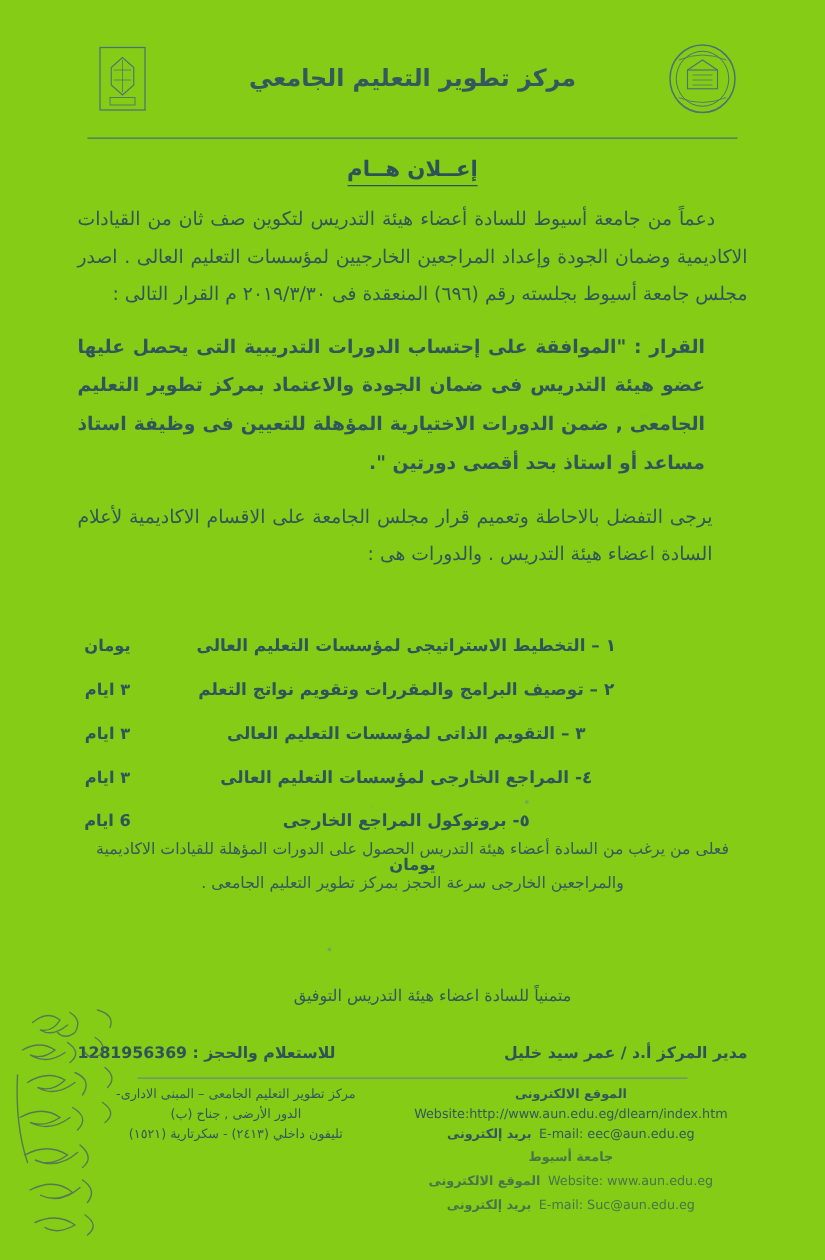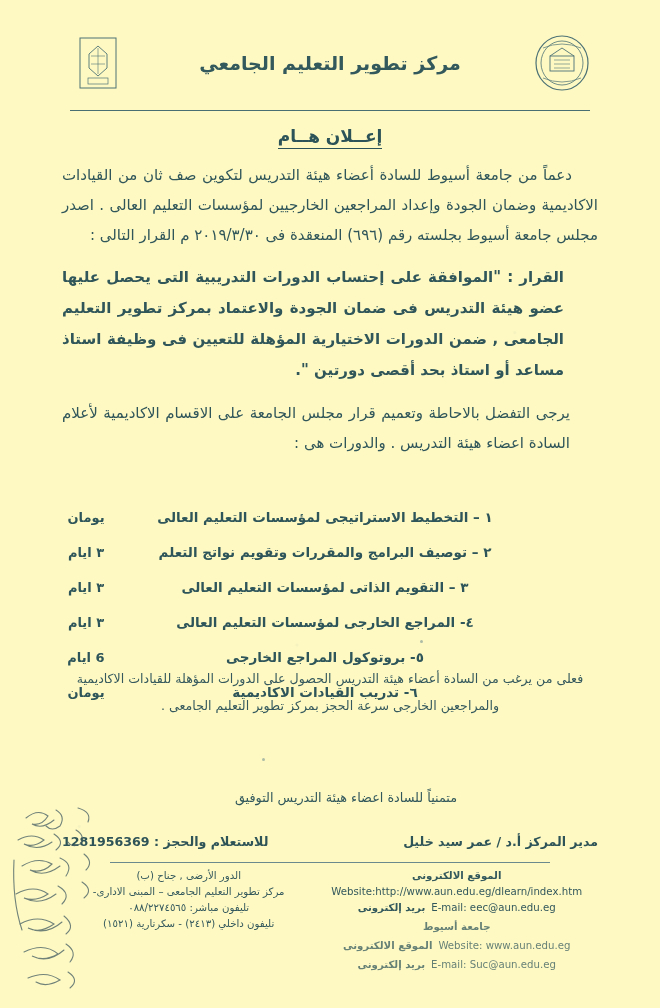--- a/index.html
+++ b/index.html
@@ -11,21 +11,21 @@
     width: 660px;
     height: 1008px;
     position: relative;
     font-family: "DejaVu Sans", "Liberation Sans", sans-serif;
     color: #2f4f52;
     overflow: hidden;
   }
   .page {
     position: absolute;
     inset: 0;
-    background: #fef9c3;
+    background: #84cc16;
   }
   
   .header {
     position: absolute;
     top: 28px;
     left: 70px;
     right: 70px;
     height: 70px;
     display: flex;
     align-items: center;
@@ -293,24 +293,20 @@
       <div class="course-dur">٣ ايام</div>
     </div>
     <div class="course-row">
       <div class="course-name">
         <span>٥-</span>
         <span>بروتوكول المراجع الخارجى</span>
       </div>
       <div class="course-dur">6 ايام</div>
     </div>
     <div class="course-row">
-      <div class="course-name">
-        <span>٦-</span>
-        <span>تدريب القيادات الاكاديمية</span>
-      </div>
       <div class="course-dur">يومان</div>
     </div>
   </div>
 
   <div class="after-list">فعلى من يرغب من السادة أعضاء هيئة التدريس الحصول على الدورات المؤهلة للقيادات الاكاديمية والمراجعين الخارجى سرعة الحجز بمركز تطوير التعليم الجامعى .</div>
 
   <div class="wish">متمنياً للسادة اعضاء هيئة التدريس التوفيق</div>
 
   <div class="sig-row">
     <div class="sig-left">مدير المركز   أ.د / عمر سيد خليل</div>
@@ -339,23 +335,22 @@
       <div class="f-line row2">
         <span class="f-val">Website:   www.aun.edu.eg</span>
         <span class="f-label">الموقع الالكترونى</span>
       </div>
       <div class="f-line row2">
         <span class="f-val">E-mail:   Suc@aun.edu.eg</span>
         <span class="f-label">بريد إلكترونى</span>
       </div>
     </div>
     <div class="footer-right">
+      <div>مركز تطوير التعليم الجامعى – المبنى الادارى-</div>
       <div>الدور الأرضى , جناح (ب)</div>
-      <div>مركز تطوير التعليم الجامعى – المبنى الادارى-</div>
-      <div>تليفون مباشر: ٠٨٨/٢٢٧٤٥٦٥</div>
       <div>تليفون داخلي (٢٤١٣) - سكرتارية (١٥٢١)</div>
     </div>
   </div>
 
   <div class="scribble">
     <svg width="150" height="200" viewBox="0 0 150 200">
       <g fill="none" stroke="#4a6265" stroke-width="1.1" stroke-linecap="round">
         <path d="M18 18 q12 -10 22 -2 q-6 10 -16 8 q10 6 22 -4"></path>
         <path d="M48 10 q10 6 4 16 q-8 6 -14 0"></path>
         <path d="M70 8 q14 4 10 14"></path>

